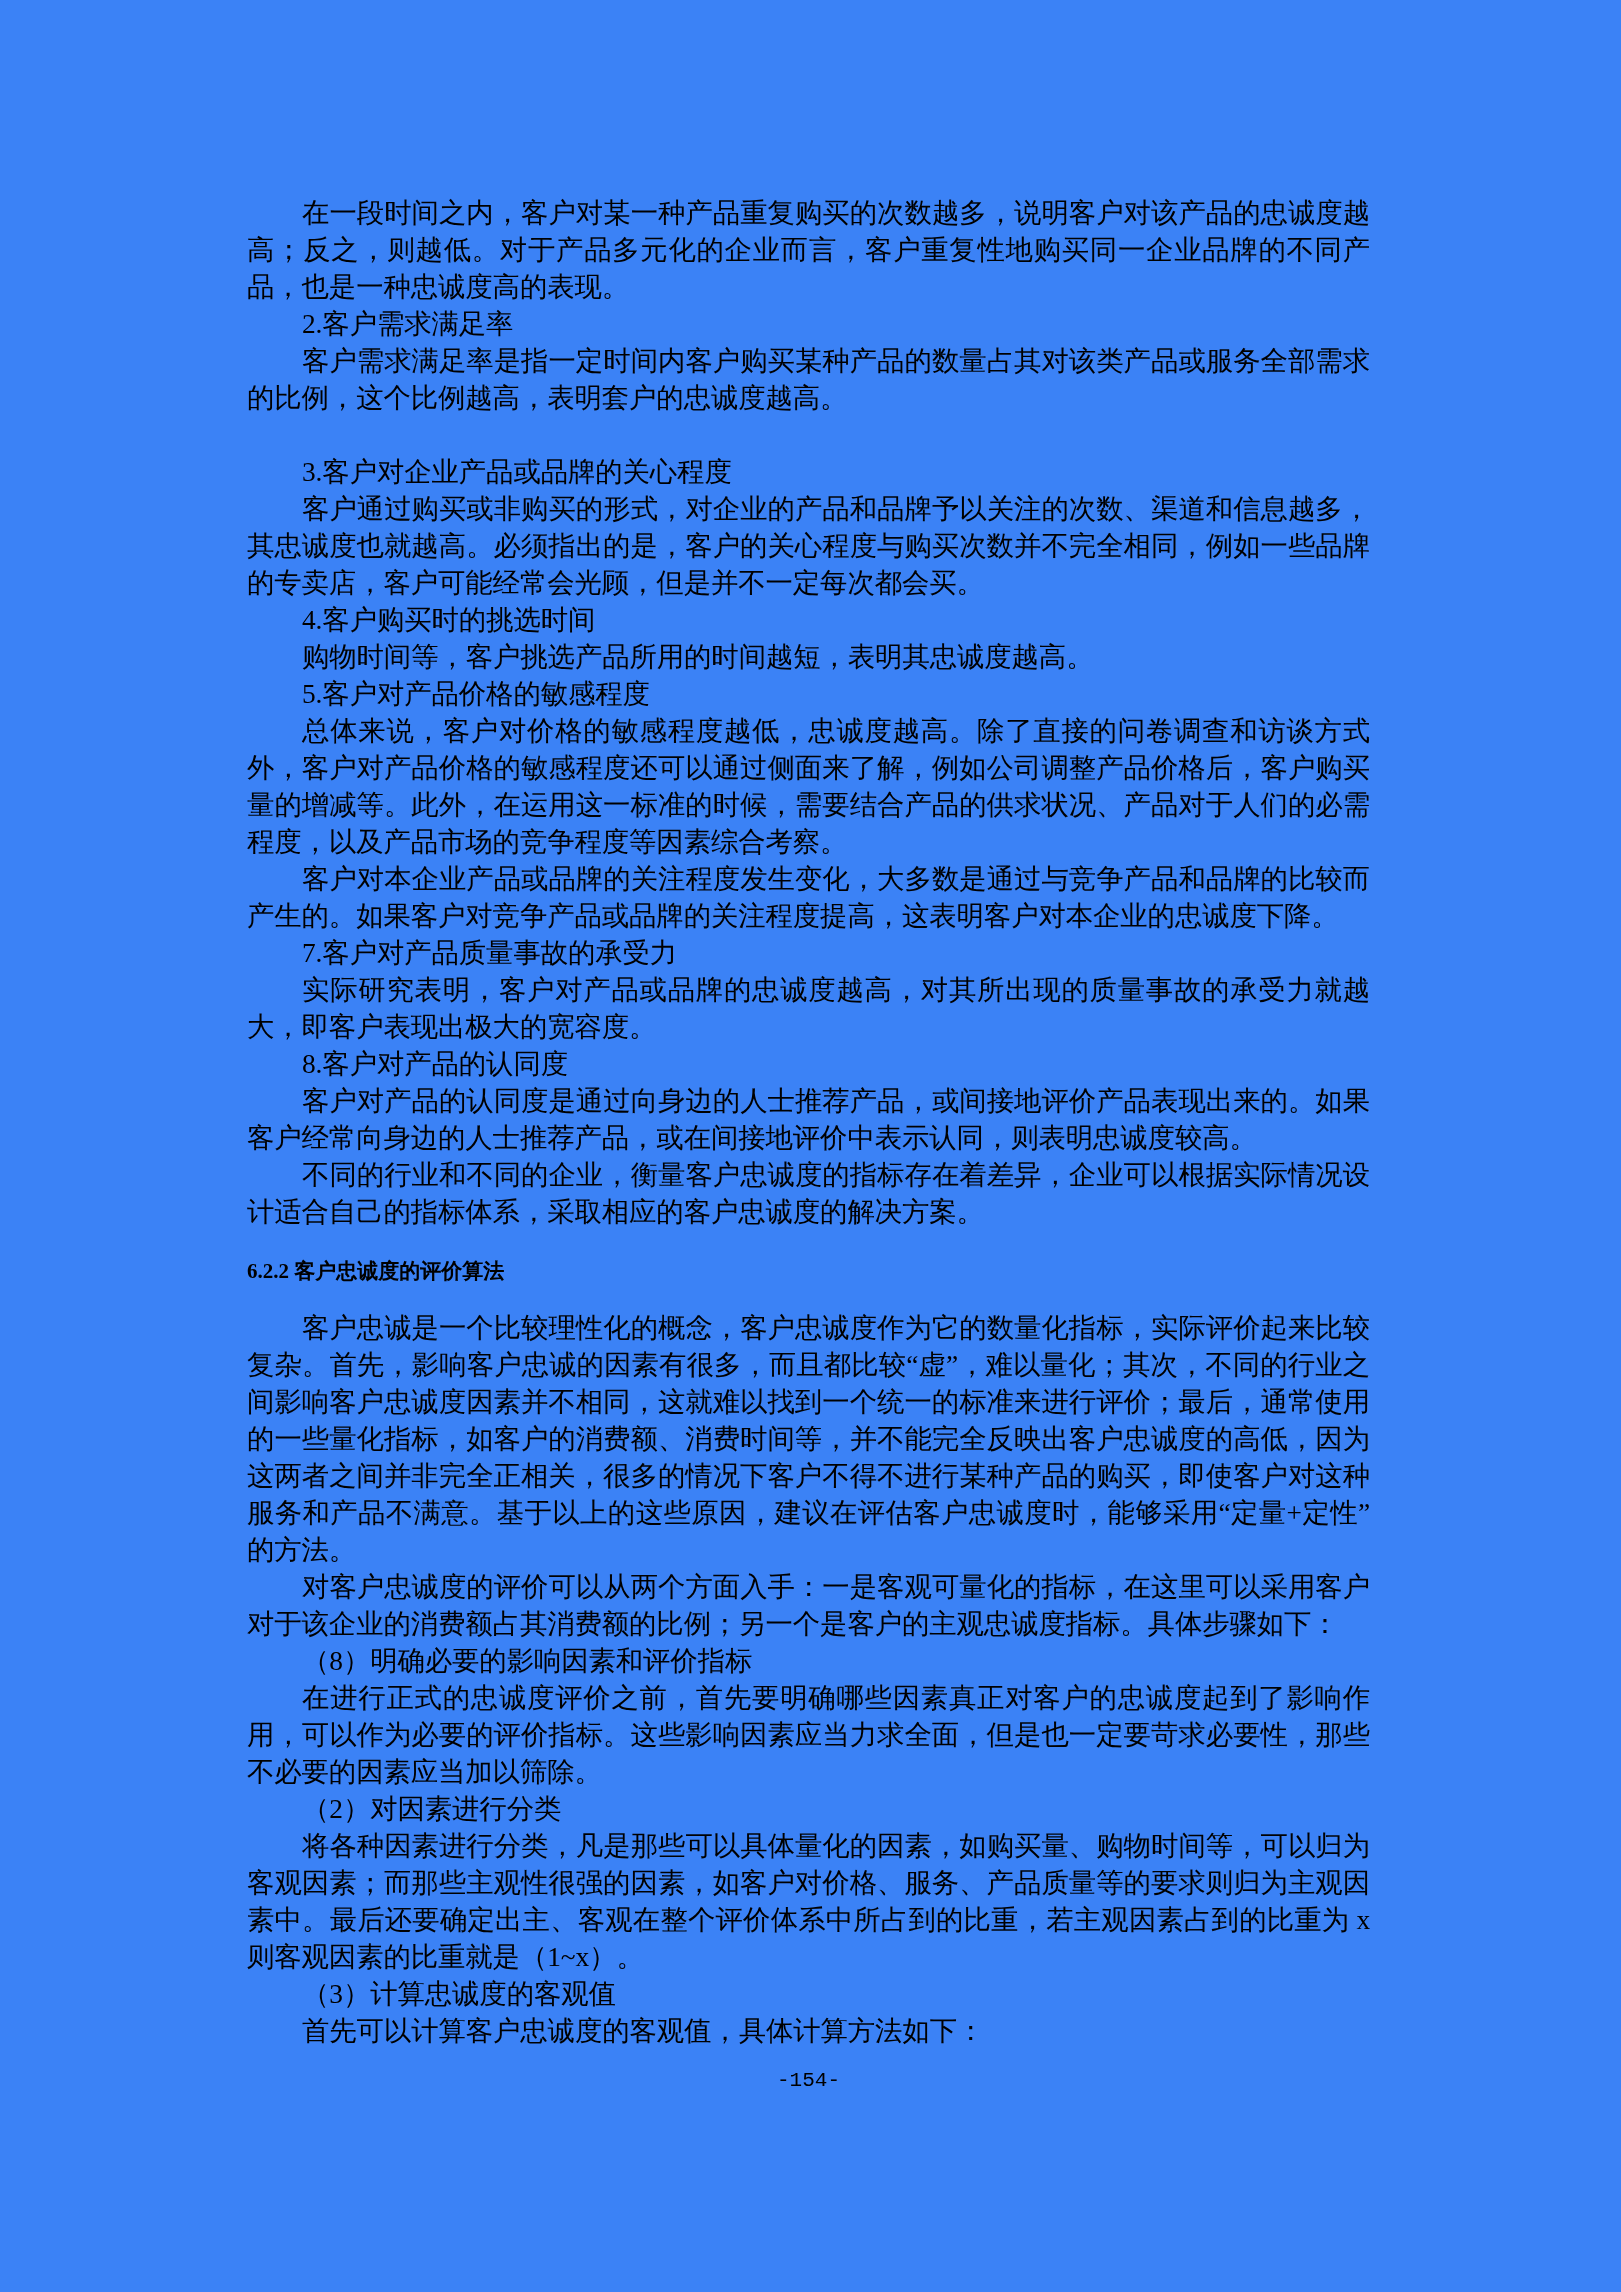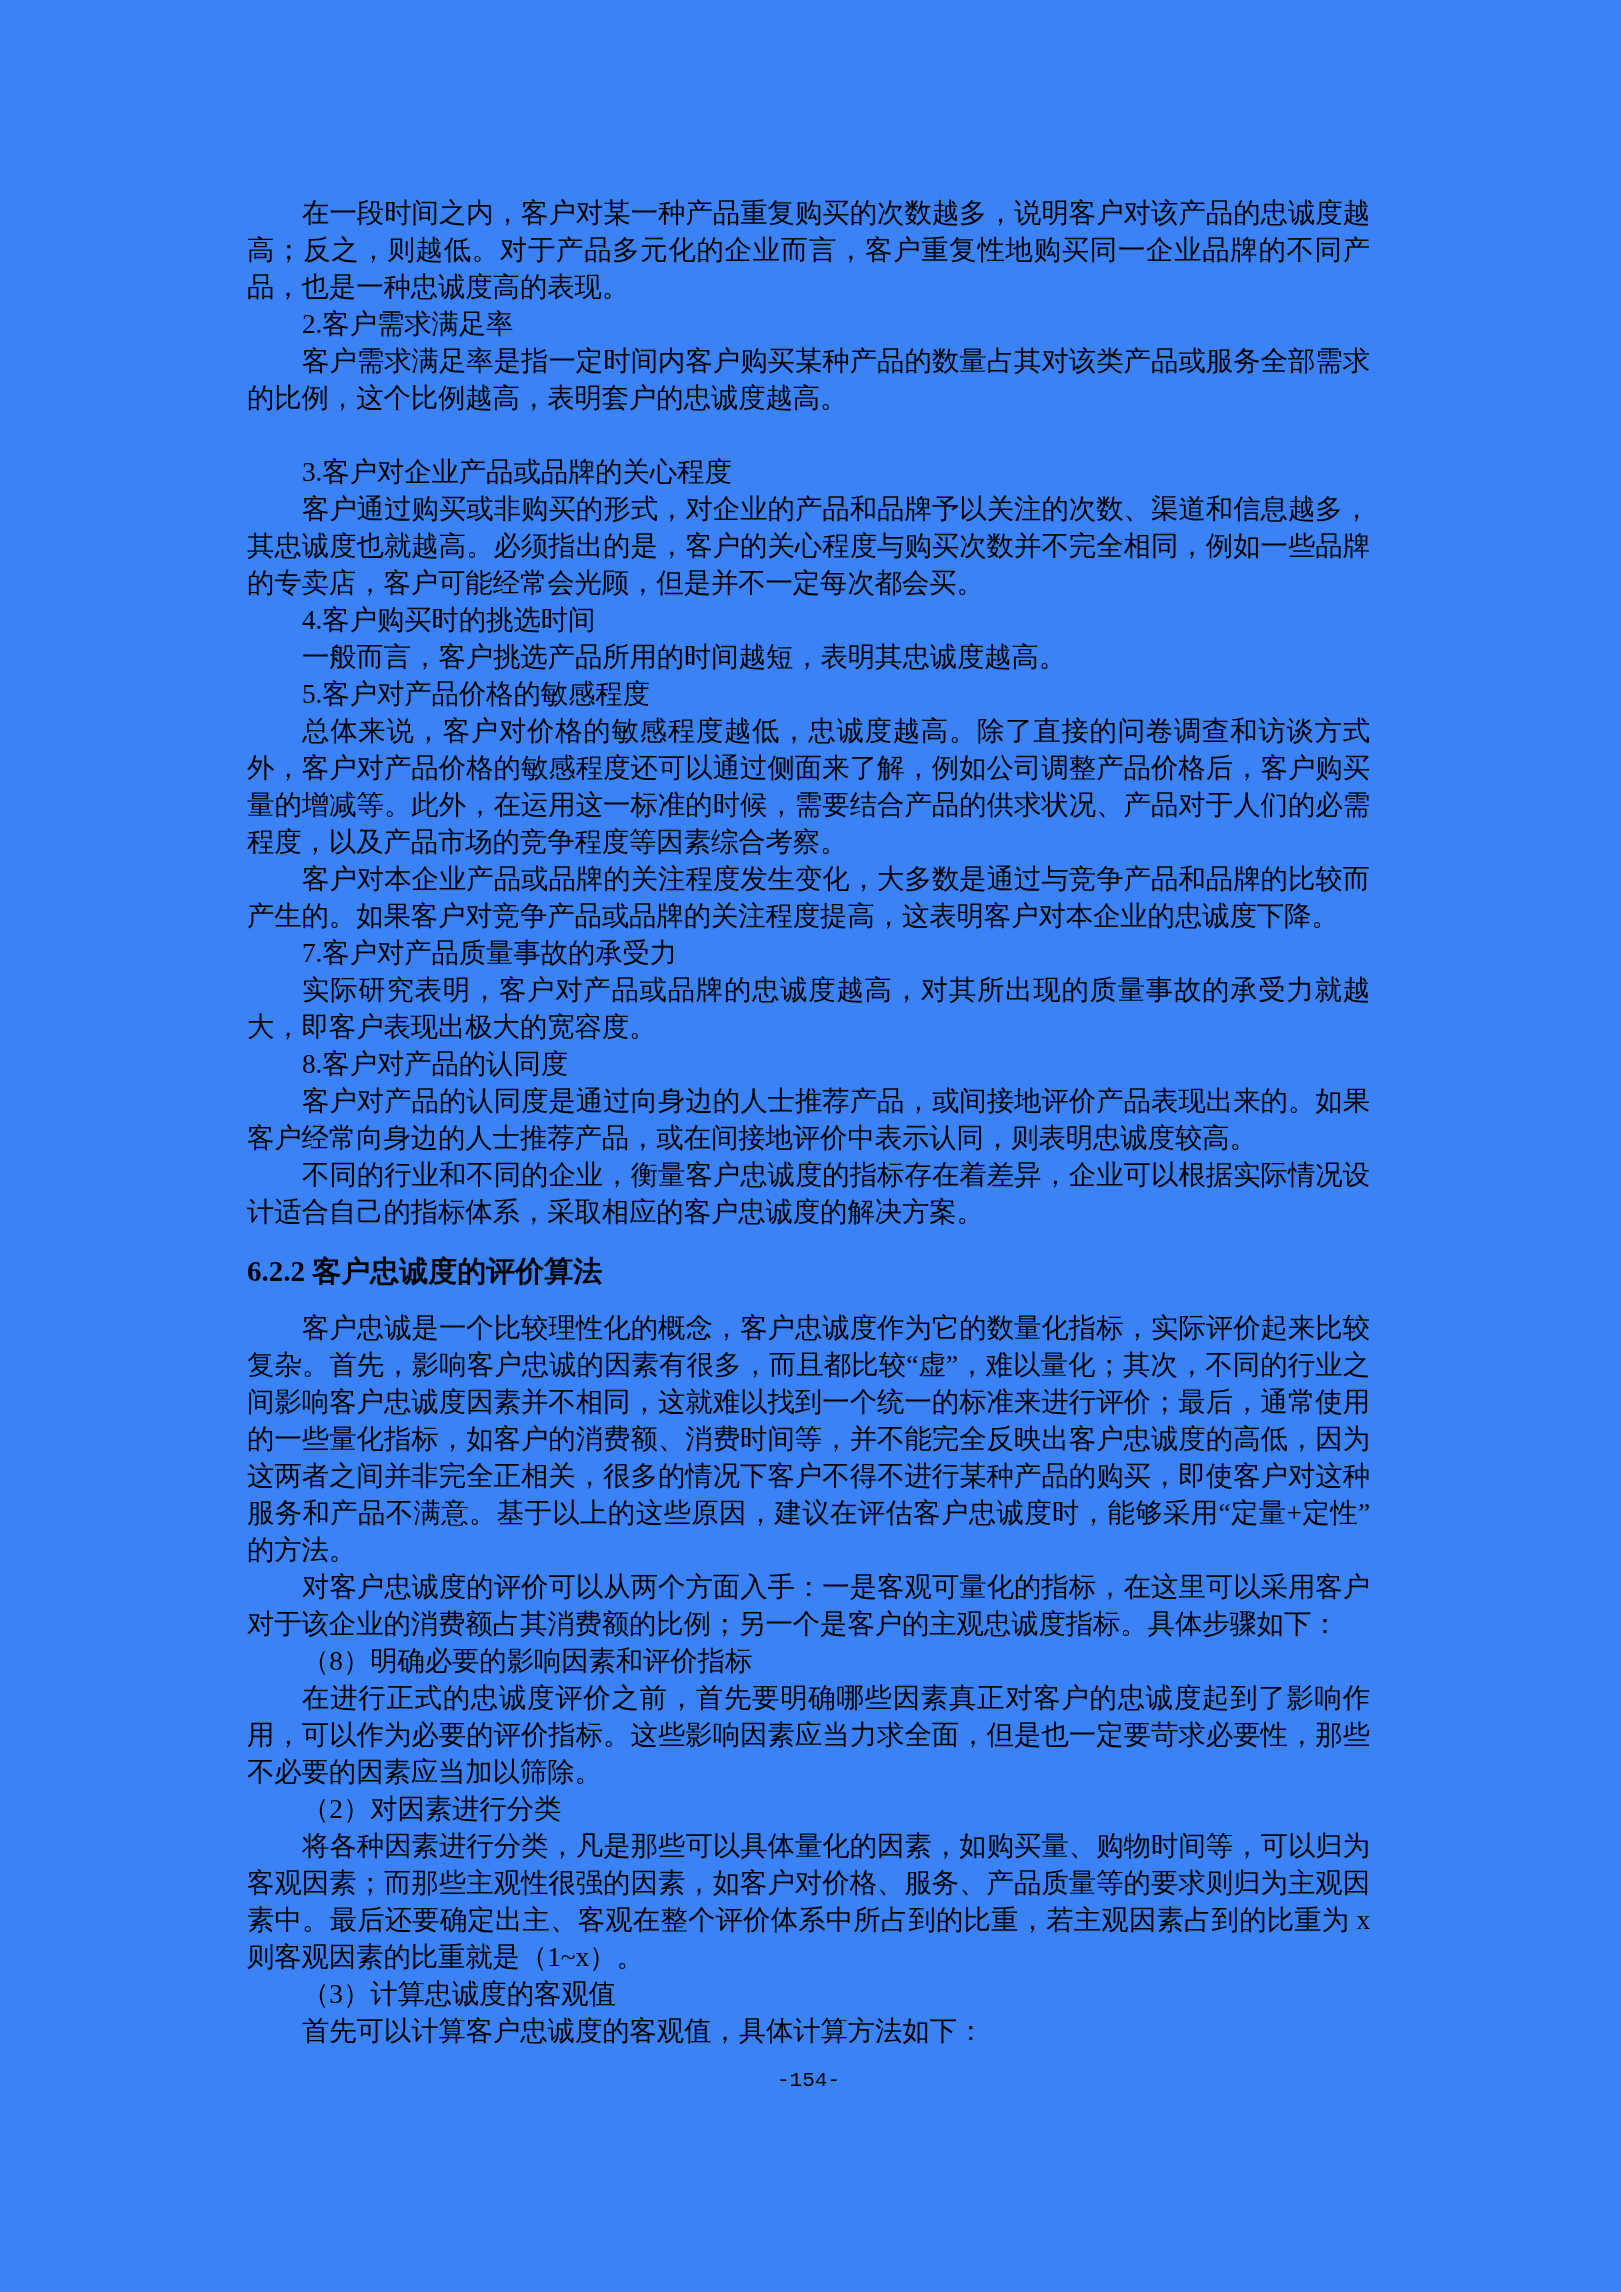--- a/index.html
+++ b/index.html
@@ -33,21 +33,21 @@
     margin: 0;
     text-indent: 55px;
   }
   .item {
     margin: 0;
     text-indent: 55px;
     text-align: left;
   }
   .heading {
     margin: 21.6px 0 20.6px 0;
-    font-size: 29px;
+    font-size: 21px;
     font-weight: bold;
     letter-spacing: 0;
     text-indent: 0;
     text-align: left;
     line-height: 37px;
   }
   .blank-line {
     height: 37px;
   }
   .footer {
@@ -65,21 +65,21 @@
 <div class="page">
   <div class="content">
 
     <div class="para">在一段时间之内，客户对某一种产品重复购买的次数越多，说明客户对该产品的忠诚度越高；反之，则越低。对于产品多元化的企业而言，客户重复性地购买同一企业品牌的不同产品，也是一种忠诚度高的表现。</div>
       <div class="item">2.客户需求满足率</div>
       <div class="para">客户需求满足率是指一定时间内客户购买某种产品的数量占其对该类产品或服务全部需求的比例，这个比例越高，表明套户的忠诚度越高。</div>
       <div class="blank-line"></div>
       <div class="item">3.客户对企业产品或品牌的关心程度</div>
       <div class="para">客户通过购买或非购买的形式，对企业的产品和品牌予以关注的次数、渠道和信息越多，其忠诚度也就越高。必须指出的是，客户的关心程度与购买次数并不完全相同，例如一些品牌的专卖店，客户可能经常会光顾，但是并不一定每次都会买。</div>
       <div class="item">4.客户购买时的挑选时间</div>
-      <div class="para">一般而言，客户挑选产品所用的时间越短，表明其忠诚度越高。</div>
+      <div class="para">购物时间等，客户挑选产品所用的时间越短，表明其忠诚度越高。</div>
       <div class="item">5.客户对产品价格的敏感程度</div>
       <div class="para">总体来说，客户对价格的敏感程度越低，忠诚度越高。除了直接的问卷调查和访谈方式外，客户对产品价格的敏感程度还可以通过侧面来了解，例如公司调整产品价格后，客户购买量的增减等。此外，在运用这一标准的时候，需要结合产品的供求状况、产品对于人们的必需程度，以及产品市场的竞争程度等因素综合考察。</div>
       <div class="para">客户对本企业产品或品牌的关注程度发生变化，大多数是通过与竞争产品和品牌的比较而产生的。如果客户对竞争产品或品牌的关注程度提高，这表明客户对本企业的忠诚度下降。</div>
       <div class="item">7.客户对产品质量事故的承受力</div>
       <div class="para">实际研究表明，客户对产品或品牌的忠诚度越高，对其所出现的质量事故的承受力就越大，即客户表现出极大的宽容度。</div>
       <div class="item">8.客户对产品的认同度</div>
       <div class="para">客户对产品的认同度是通过向身边的人士推荐产品，或间接地评价产品表现出来的。如果客户经常向身边的人士推荐产品，或在间接地评价中表示认同，则表明忠诚度较高。</div>
       <div class="para">不同的行业和不同的企业，衡量客户忠诚度的指标存在着差异，企业可以根据实际情况设计适合自己的指标体系，采取相应的客户忠诚度的解决方案。</div>
       <div class="heading">6.2.2 客户忠诚度的评价算法</div>
       <div class="para">客户忠诚是一个比较理性化的概念，客户忠诚度作为它的数量化指标，实际评价起来比较复杂。首先，影响客户忠诚的因素有很多，而且都比较“虚”，难以量化；其次，不同的行业之间影响客户忠诚度因素并不相同，这就难以找到一个统一的标准来进行评价；最后，通常使用的一些量化指标，如客户的消费额、消费时间等，并不能完全反映出客户忠诚度的高低，因为这两者之间并非完全正相关，很多的情况下客户不得不进行某种产品的购买，即使客户对这种服务和产品不满意。基于以上的这些原因，建议在评估客户忠诚度时，能够采用“定量+定性”的方法。</div>

